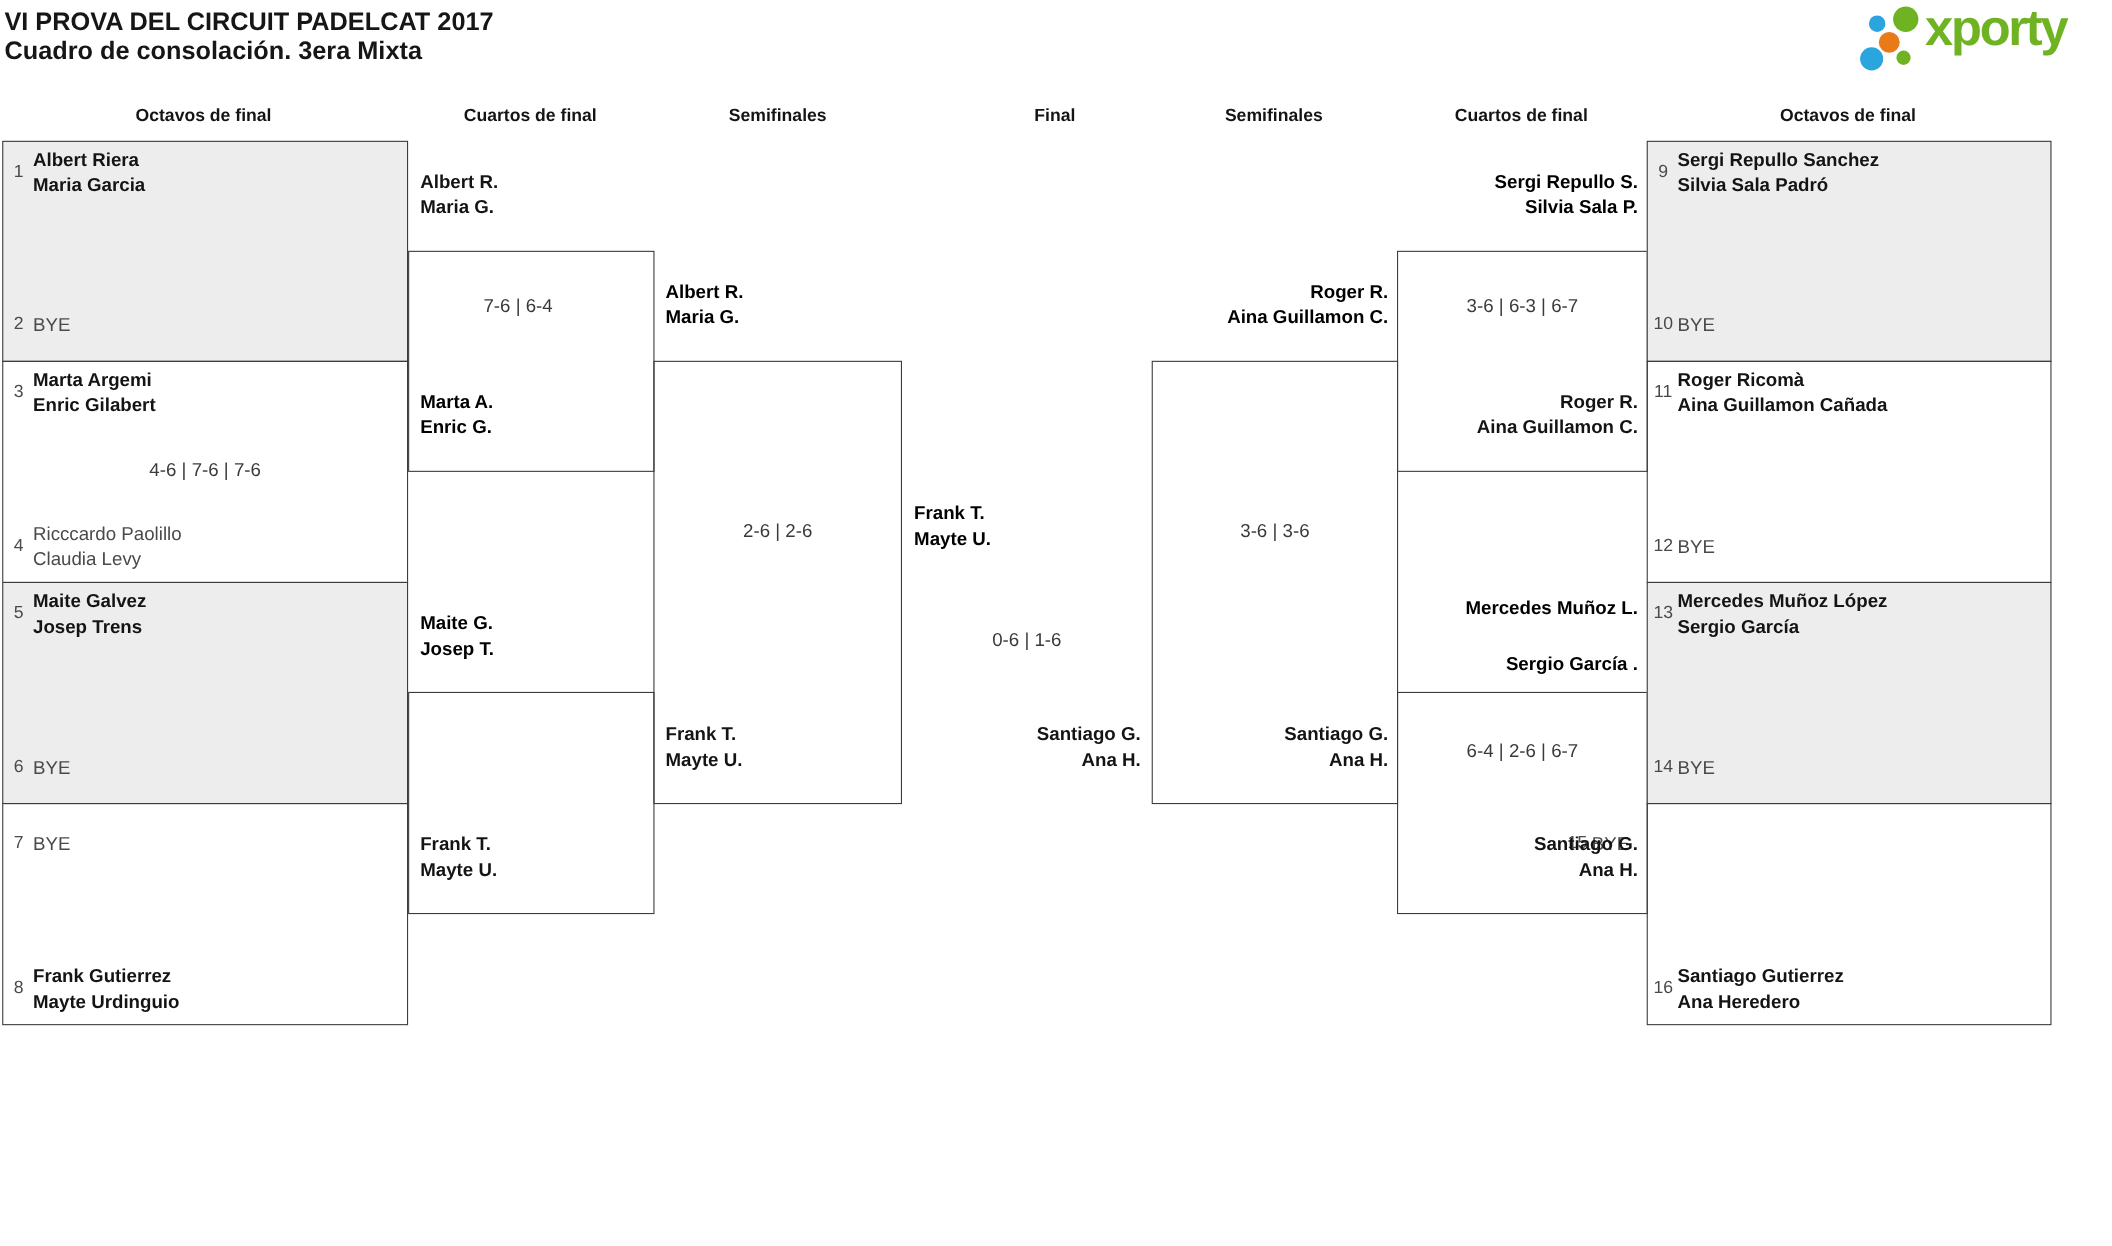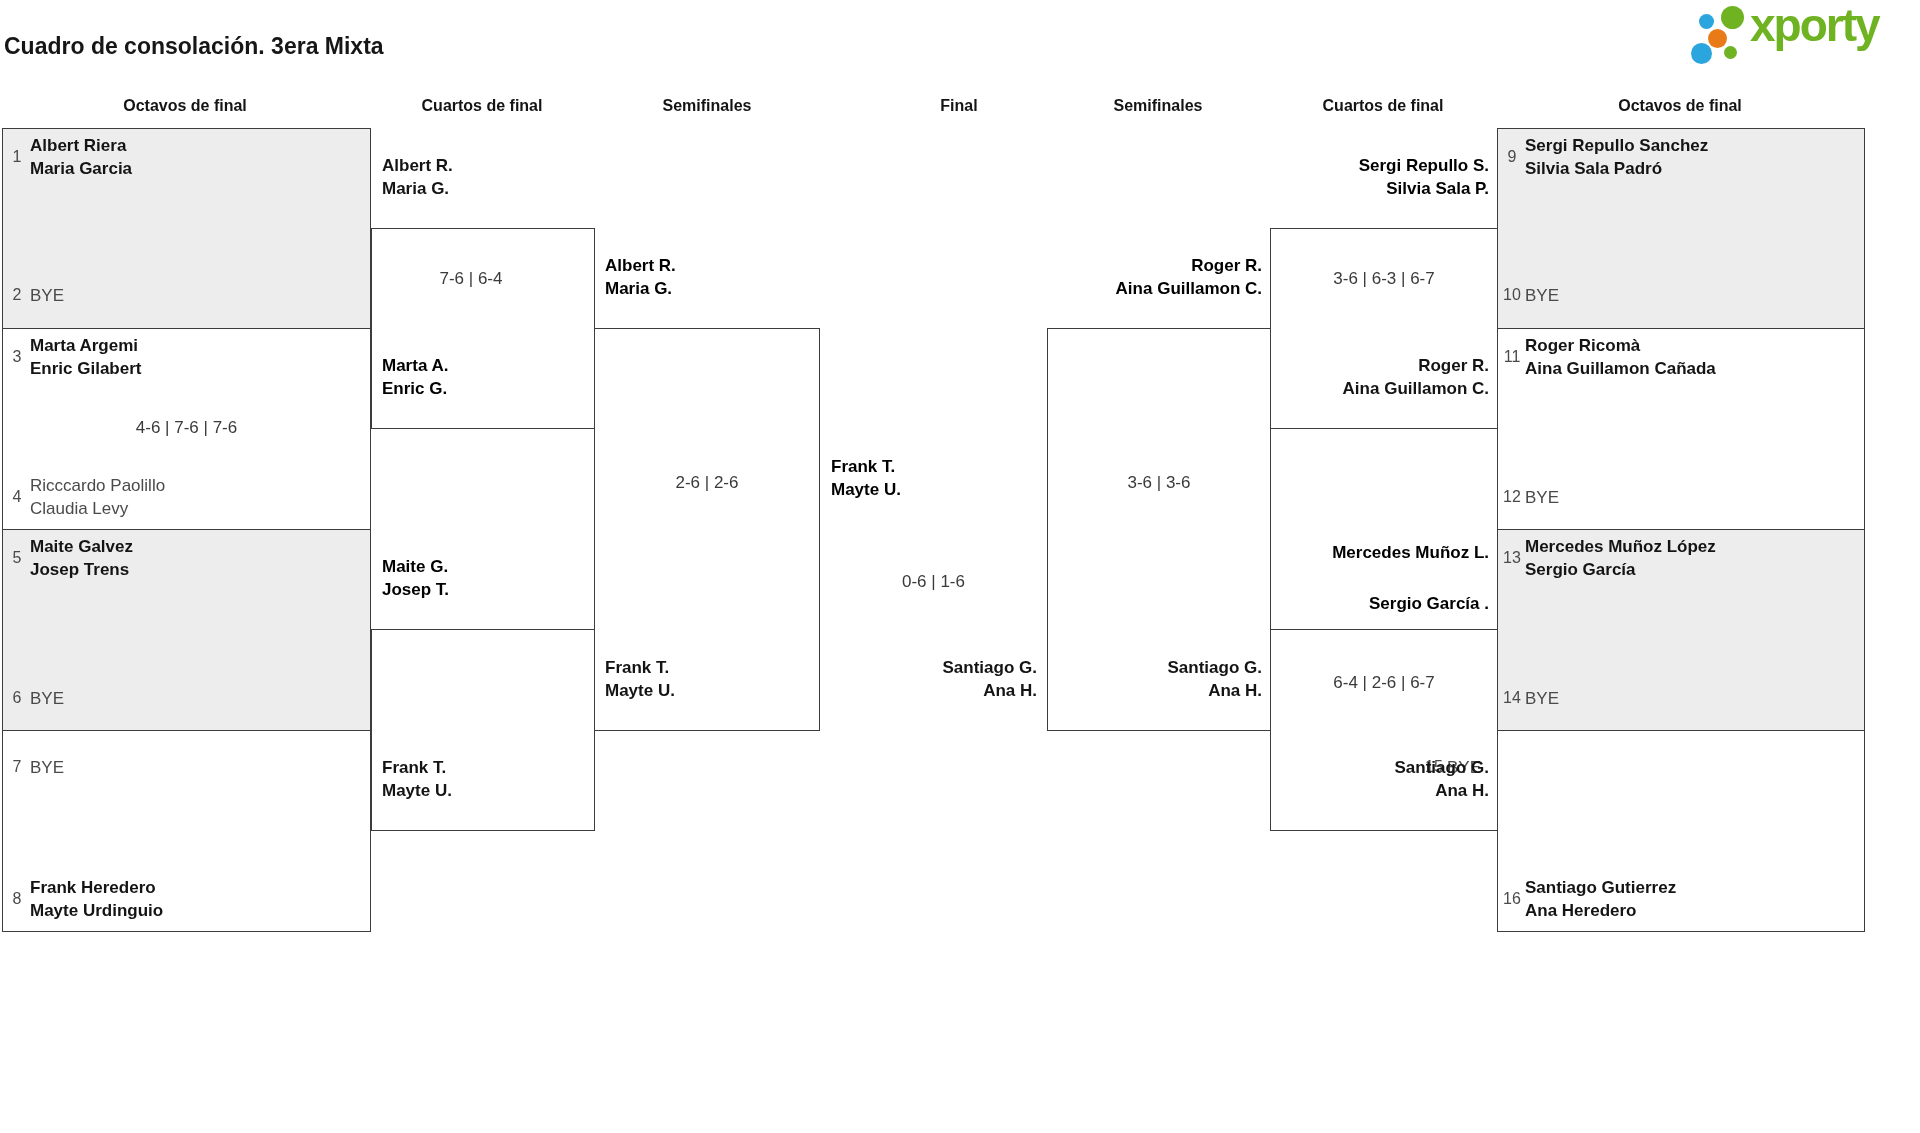--- a/index.html
+++ b/index.html
@@ -38,20 +38,21 @@
   .mlabel.ralign{text-align:right;}
 
   
   .score{position:absolute;height:22px;line-height:22px;text-align:center;font-size:17px;color:#3a3a3a;white-space:nowrap;}
 </style>
 </head>
 <body>
 
 <div id="page">
 
+  <div class="title">VI PROVA DEL CIRCUIT PADELCAT 2017</div>
   <div class="subtitle">Cuadro de consolación. 3era Mixta</div>
 
   <div class="logo">
     <span class="dot" style="left:13px;top:12px;width:15px;height:15px;background:#2aa5dd;"></span>
     <span class="dot" style="left:35px;top:4px;width:23px;height:23px;background:#6fb323;"></span>
     <span class="dot" style="left:22px;top:27px;width:19px;height:19px;background:#e87b17;"></span>
     <span class="dot" style="left:5px;top:41px;width:21px;height:21px;background:#2aa5dd;"></span>
     <span class="dot" style="left:38px;top:44px;width:13px;height:13px;background:#6fb323;"></span>
     <span class="word">xporty</span>
   </div>
@@ -124,21 +125,21 @@
   </div>
   <div class="slot reg" style="left:4px;top:744px;">
     <span class="num">7</span>
     <div class="names">
         <div>BYE</div>
       </div>
   </div>
   <div class="slot bold" style="left:4px;top:876px;">
     <span class="num">8</span>
     <div class="names">
-        <div>Frank Heredero</div>
+        <div>Frank Gutierrez</div>
         <div>Mayte Urdinguio</div>
       </div>
   </div>
 
   <div class="slot bold" style="left:1499px;top:134px;">
     <span class="num">9</span>
     <div class="names">
         <div>Sergi Repullo Sanchez</div>
         <div>Silvia Sala Padró</div>
       </div>

